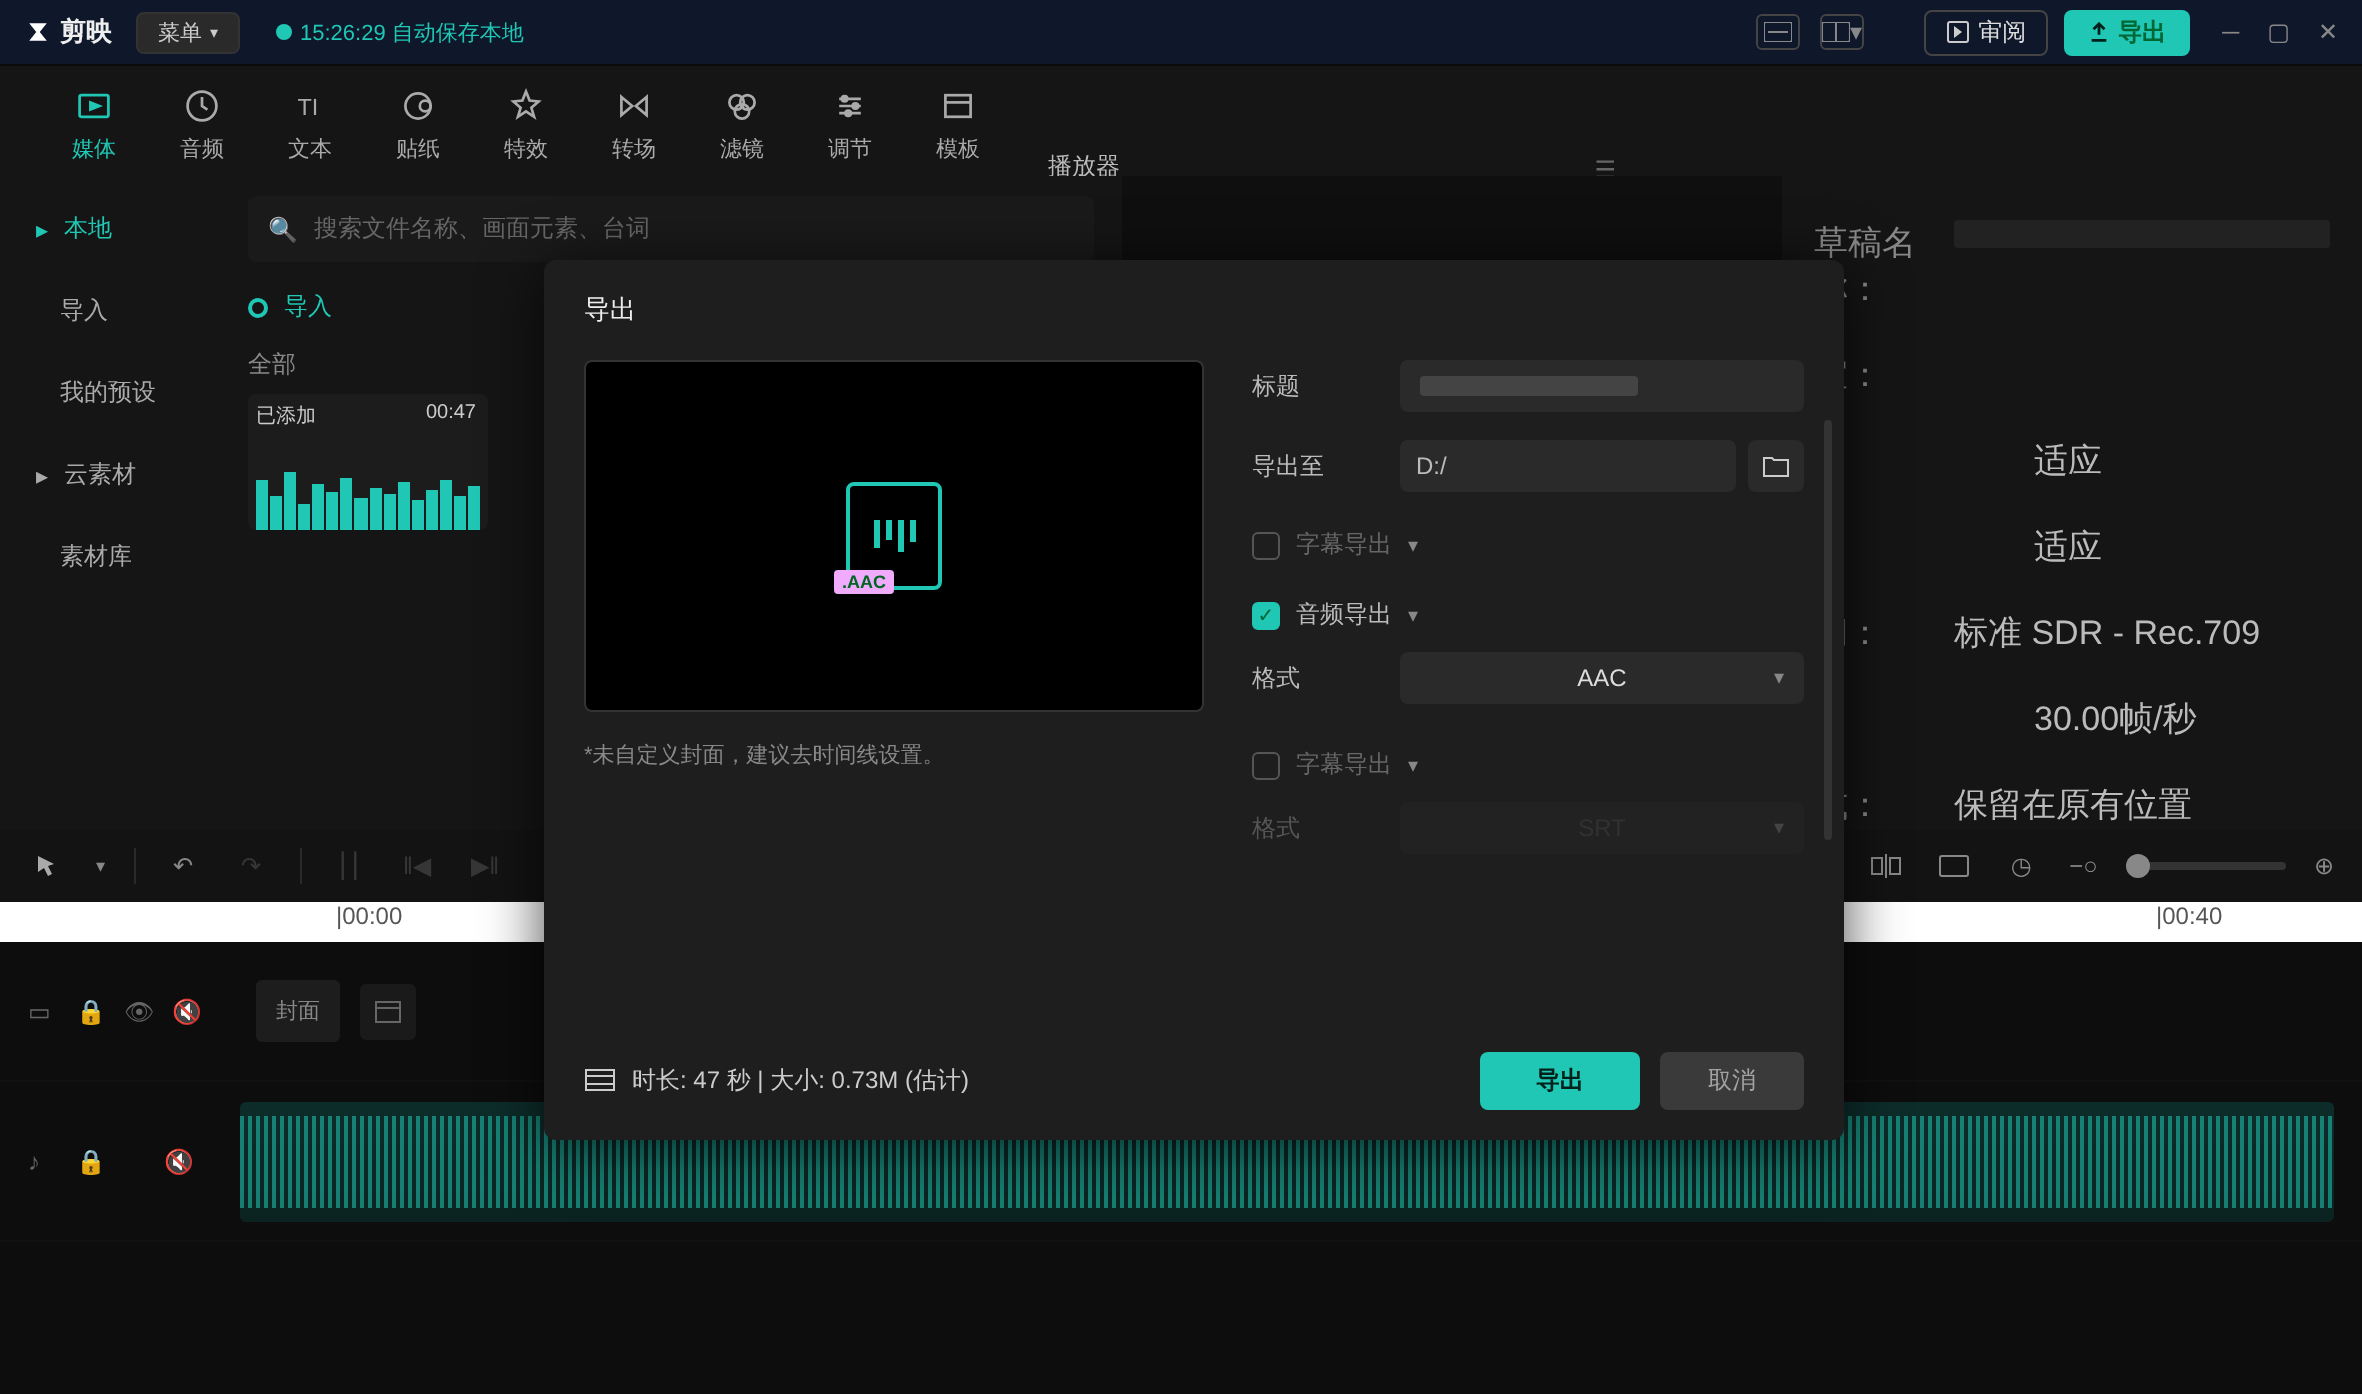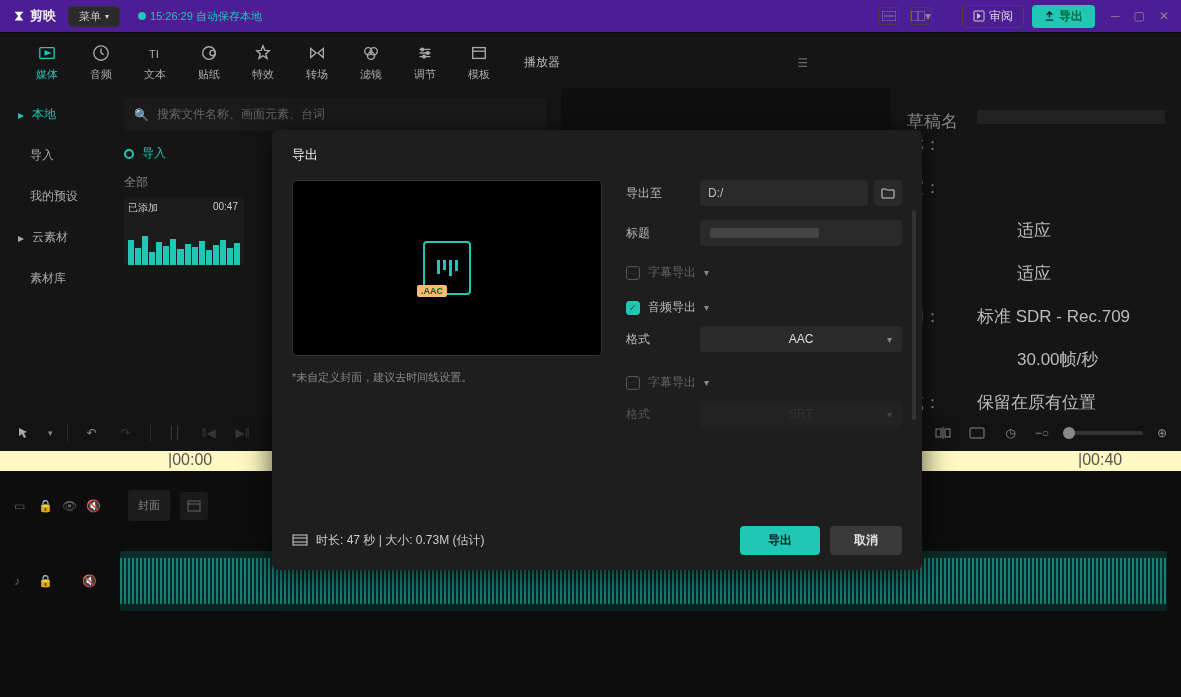--- a/index.html
+++ b/index.html
@@ -1,39 +1,39 @@
 <!DOCTYPE html>
 <html><head>
 <meta charset="utf-8">
 <style>
   * { box-sizing: border-box; margin: 0; padding: 0; font-family: "Microsoft YaHei", Arial, sans-serif; }
   body { width: 1181px; height: 697px; background: #0a0a0a; color: #ccc; overflow: hidden; position: relative; font-size: 12px; }
 
   
-  .title-bar { height: 28px; background: #4c1d95; display: flex; align-items: center; padding: 16px 12px; }
+  .title-bar { height: 28px; background: #0f172a; display: flex; align-items: center; padding: 16px 12px; }
   .app-logo { color: #eee; font-weight: bold; font-size: 13px; display: flex; align-items: center; gap: 4px; }
   .logo-mark { width: 14px; height: 14px; display: inline-flex; align-items: center; justify-content: center; }
   .menu-btn { margin-left: 12px; background: #2a2a2a; border: 1px solid #333; border-radius: 4px; padding: 2px 10px; font-size: 11px; color: #ccc; display: flex; align-items: center; gap: 4px; }
   .autosave { margin-left: 18px; color: #1fc7b4; font-size: 11px; display: flex; align-items: center; gap: 4px; }
   .autosave .dot { width: 8px; height: 8px; border-radius: 50%; background: #1fc7b4; }
   .title-gap { flex: 1; }
   .title-icons { display: flex; gap: 10px; align-items: center; color: #888; }
   .title-icons .ico { width: 22px; height: 18px; display: flex; align-items: center; justify-content: center; border: 1px solid #444; border-radius: 3px; }
   .review-btn { border: 1px solid #444; border-radius: 4px; padding: 2px 10px; display: flex; align-items: center; gap: 4px; color: #ddd; margin-left: 30px; }
   .export-btn { background: #1fc7b4; color: #063; border-radius: 4px; padding: 3px 12px; display: flex; align-items: center; gap: 4px; font-weight: bold; margin-left: 8px; }
   .win-ctrls { display: flex; gap: 14px; margin-left: 16px; color: #888; }
 
   
   .ribbon { height: 60px; background: #151515; display: flex; border-top: 1px solid #0a0a0a; }
   .ribbon-left { display: flex; padding-left: 20px; }
   .ribbon-item { width: 54px; display: flex; flex-direction: column; align-items: center; justify-content: center; gap: 4px; color: #aaa; font-size: 11px; }
   .ribbon-item.active { color: #1fc7b4; }
   .ribbon-icon { width: 20px; height: 20px; display: flex; align-items: center; justify-content: center; }
   .ribbon-icon svg { width: 18px; height: 18px; stroke: currentColor; fill: none; stroke-width: 1.5; }
-  .ribbon-player { width: 320px; display: flex; align-items: center; justify-content: space-between; padding: 0 18px; color: #bbb; gap: 10px; }
+  .ribbon-player { width: 320px; display: flex; align-items: flex-end; justify-content: space-between; padding: 0 18px; color: #bbb; gap: 10px; }
   .ribbon-right { width: 290px; display: flex; align-items: center; padding-left: 18px; color: #bbb; font-size: 13px; }
 
   
   .main { position: absolute; top: 88px; left: 0; right: 0; bottom: 0; display: flex; background: #0a0a0a; }
   .sidebar { width: 110px; background: #151515; display: flex; flex-direction: column; gap: 8px; padding: 10px 8px; }
   .sidebar-item { padding: 8px 10px; color: #aaa; border-radius: 4px; font-size: 12px; display: flex; align-items: center; gap: 4px; }
   .sidebar-item.active { color: #1fc7b4; }
   .sidebar-item .caret::before { content: "▸"; margin-right: 4px; color: inherit; }
   .sidebar-item.plain { padding-left: 22px; }
 
@@ -57,21 +57,21 @@
 
   
   .timeline-toolbar { position: absolute; top: 415px; left: 0; right: 0; height: 36px; background: #131313; display: flex; align-items: center; padding: 0 14px; gap: 14px; color: #888; }
   .timeline-toolbar .sep { width: 1px; height: 18px; background: #2a2a2a; }
   .timeline-toolbar .gap { flex: 1; }
   .timeline-toolbar .ico { width: 20px; height: 18px; display: flex; align-items: center; justify-content: center; }
   .slider { width: 80px; height: 4px; background: #333; border-radius: 2px; position: relative; }
   .slider::after { content: ""; position: absolute; left: 0; top: -4px; width: 12px; height: 12px; background: #888; border-radius: 50%; }
 
   
-  .time-ruler { position: absolute; top: 451px; left: 0; right: 0; height: 20px; background: #fef9c3; display: flex; color: #555; font-size: 16px; }
+  .time-ruler { position: absolute; top: 451px; left: 0; right: 0; height: 20px; background: #ffffff; display: flex; color: #555; font-size: 12px; }
   .time-ruler .t { position: absolute; }
 
   
   .tracks { position: absolute; top: 471px; left: 0; right: 0; bottom: 0; background: #0d0d0d; }
   .track-row { height: 48px; display: flex; align-items: center; border-bottom: 1px solid #111; }
   .track-head { width: 120px; display: flex; align-items: center; gap: 10px; padding-left: 14px; color: #666; }
   .track-head .mini { width: 14px; height: 14px; }
   .cover-chip { background: #1d1d1d; border-radius: 3px; padding: 8px 10px; color: #888; font-size: 11px; margin-left: 8px; }
   .film-chip { width: 28px; height: 28px; background: #1a1a1a; border-radius: 3px; margin-left: 10px; display: flex; align-items: center; justify-content: center; }
   .audio-track-row { height: 80px; }
@@ -81,21 +81,21 @@
   
   .overlay { position: absolute; top: 130px; left: 272px; width: 650px; height: 440px; background: #1e1e1e; border-radius: 6px; box-shadow: 0 4px 30px rgba(0,0,0,.7); display: flex; flex-direction: column; padding: 16px 20px 14px; color: #ccc; z-index: 50; }
   .dlg-title { font-size: 13px; color: #eee; margin-bottom: 16px; }
   .dlg-body { flex: 1; display: flex; gap: 24px; }
   .dlg-preview { width: 310px; }
   .preview-box { width: 100%; height: 176px; background: #000; border: 1px solid #333; border-radius: 4px; display: flex; align-items: center; justify-content: center; }
   .aac-icon { width: 48px; height: 54px; border: 2px solid #1fc7b4; border-radius: 4px; position: relative; display: flex; align-items: center; justify-content: center; }
   .aac-icon .bars { display: flex; gap: 3px; }
   .aac-icon .bars span { width: 3px; background: #1fc7b4; }
   .aac-icon .bars span:nth-child(1){height:14px}.aac-icon .bars span:nth-child(2){height:10px}.aac-icon .bars span:nth-child(3){height:16px}.aac-icon .bars span:nth-child(4){height:11px}
-  .aac-badge { position: absolute; bottom: -4px; left: -8px; background: #fdba74; color: #062; font-size: 9px; font-weight: bold; padding: 1px 4px; border-radius: 2px; }
+  .aac-badge { position: absolute; bottom: -4px; left: -8px; background: #f0abfc; color: #062; font-size: 9px; font-weight: bold; padding: 1px 4px; border-radius: 2px; }
   .preview-note { color: #888; font-size: 11px; margin-top: 14px; }
   .dlg-form { flex: 1; position: relative; }
   .form-row { display: flex; align-items: center; margin-bottom: 14px; font-size: 12px; }
   .form-row .lab { width: 74px; color: #bbb; }
   .form-row .ctl { flex: 1; }
   .text-field { background: #2a2a2a; border-radius: 4px; height: 26px; padding: 0 10px; display: flex; align-items: center; color: #777; }
   .path-field { background: #2a2a2a; border-radius: 4px; height: 26px; padding: 0 8px; display: flex; align-items: center; color: #bbb; }
   .folder-btn { margin-left: 6px; width: 28px; height: 26px; background: #2a2a2a; border-radius: 4px; display: flex; align-items: center; justify-content: center; color: #ccc; }
   .section-head { display: flex; align-items: center; gap: 8px; color: #bbb; margin: 18px 0 10px; font-size: 12px; }
   .section-head.disabled { color: #666; }
@@ -104,21 +104,21 @@
   .chk.on { background: #1fc7b4; border-color: #1fc7b4; color: #063; font-size: 10px; }
   .select { background: #2a2a2a; border-radius: 4px; height: 26px; padding: 0 10px; display: flex; align-items: center; justify-content: center; color: #ddd; position: relative; }
   .select .chev { position: absolute; right: 10px; color: #888; font-size: 10px; }
   .select.disabled { color: #555; }
   .scroll-gutter { position: absolute; right: -14px; top: 30px; width: 4px; height: 210px; background: #333; border-radius: 2px; }
 
   .dlg-footer { height: 40px; display: flex; align-items: center; padding-top: 8px; border-top: none; }
   .dlg-info { display: flex; align-items: center; gap: 8px; color: #ccc; font-size: 12px; }
   .dlg-footer .gap { flex: 1; }
   .btn-primary { background: #1fc7b4; color: #04201b; border-radius: 4px; padding: 6px 28px; font-size: 12px; font-weight: bold; }
-  .btn-secondary { background: #3a3a3a; color: #e5e5e5; border-radius: 4px; padding: 6px 24px; font-size: 12px; margin-left: 10px; font-weight: bold; }
+  .btn-secondary { background: #3a3a3a; color: #a3a3a3; border-radius: 4px; padding: 6px 24px; font-size: 12px; margin-left: 10px; }
 
   svg { display: block; }
 </style>
 </head>
 <body>
 
 <div class="title-bar">
   <div class="app-logo">
     <span class="logo-mark">
       <svg viewBox="0 0 16 16">
@@ -440,40 +440,40 @@
               <span></span>
             </div>
           <div class="aac-badge">.AAC</div>
         </div>
       </div>
       <div class="preview-note">*未自定义封面，建议去时间线设置。</div>
     </div>
 
     <div class="dlg-form">
       <div class="form-row">
+        <div class="lab">标题</div>
+        <div class="ctl">
+            <div class="text-field">
+              <span style="width:60%;height:10px;background:#444;border-radius:2px;display:block"></span>
+            </div>
+          </div>
+      </div>
+      <div class="form-row">
         <div class="lab">导出至</div>
         <div class="ctl" style="display:flex">
           <div class="path-field" style="flex:1">
               <span>D:/</span>
             </div>
           <div class="folder-btn">
               <svg width="14" height="12" viewBox="0 0 14 12">
                 <path d="M1 2h4l1 1h7v8H1z" fill="none" stroke="#ccc"></path>
               </svg>
             </div>
         </div>
       </div>
-      <div class="form-row">
-        <div class="lab">标题</div>
-        <div class="ctl">
-            <div class="text-field">
-              <span style="width:60%;height:10px;background:#444;border-radius:2px;display:block"></span>
-            </div>
-          </div>
-      </div>
 
       <div class="section-head disabled">
         <span class="chk"></span>
         <span>字幕导出</span>
         <span class="caret">▾</span>
       </div>
 
       <div class="section-head">
         <span class="chk on">✓</span>
         <span>音频导出</span>

